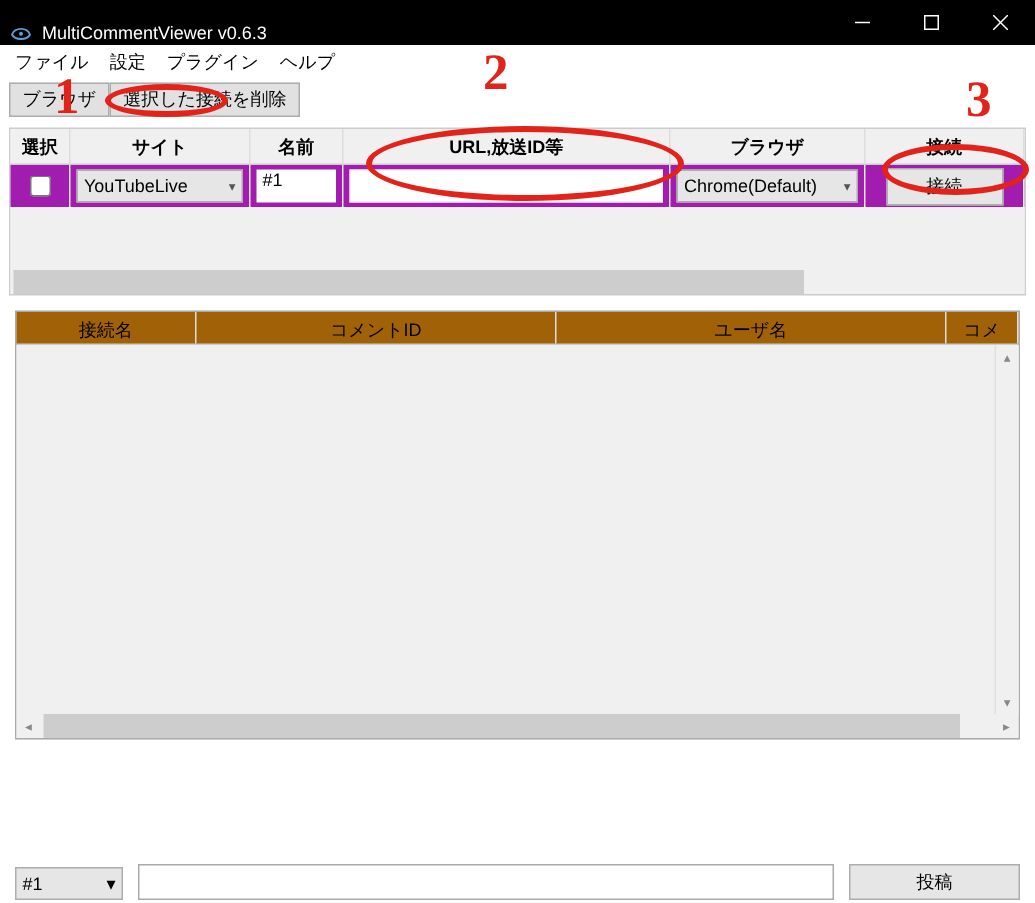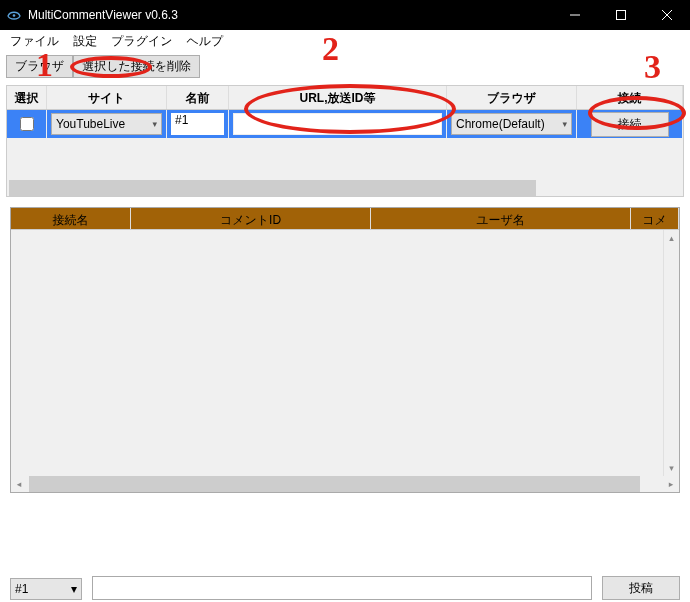--- a/index.html
+++ b/index.html
@@ -10,21 +10,21 @@
       width: 690px;
       height: 602px;
       overflow: hidden;
       position: relative;
     }
     .titlebar {
       background: #000;
       color: #fff;
       height: 30px;
       display: flex;
-      align-items: center;
+      align-items: flex-end;
       padding-left: 6px;
       justify-content: space-between;
     }
     .titlebar-left { display: flex; align-items: center; gap: 6px; }
     .app-icon {
       width: 16px; height: 16px;
       display: flex; align-items: center; justify-content: center;
     }
     .app-icon svg { width: 16px; height: 16px; }
     .win-controls { display: flex; }
@@ -66,21 +66,21 @@
       font-weight: bold;
     }
     .gh-cell {
       border-right: 1px solid #ddd;
       padding: 4px 6px;
       text-align: center;
       font-size: 12px;
     }
     .grid-row {
       display: flex;
-      background: #3b82f6;
+      background: #a21caf;
       height: 28px;
       align-items: flex-end;
     }
     .gr-cell {
       border-right: 1px solid #eee;
       padding: 2px 4px;
       display: flex;
       align-items: center;
       justify-content: center;
       height: 100%;
@@ -194,21 +194,21 @@
       display:flex; align-items:center; justify-content:space-between;
       padding: 0 4px; font-size:12px;
     }
     .footer-input {
       flex:1;
       height: 24px;
       border:1px solid #aaa;
       padding: 0 4px;
     }
     .footer-btn {
-      width: 78px; height:24px;
+      width: 114px; height:24px;
       background:#e6e6e6;
       border:1px solid #adadad;
       font-size:12px;
       font-family: inherit;
     }
     .red-num {
       position:absolute;
       color:#e2231a;
       font-family: "Comic Sans MS", cursive;
       font-weight: bold;

